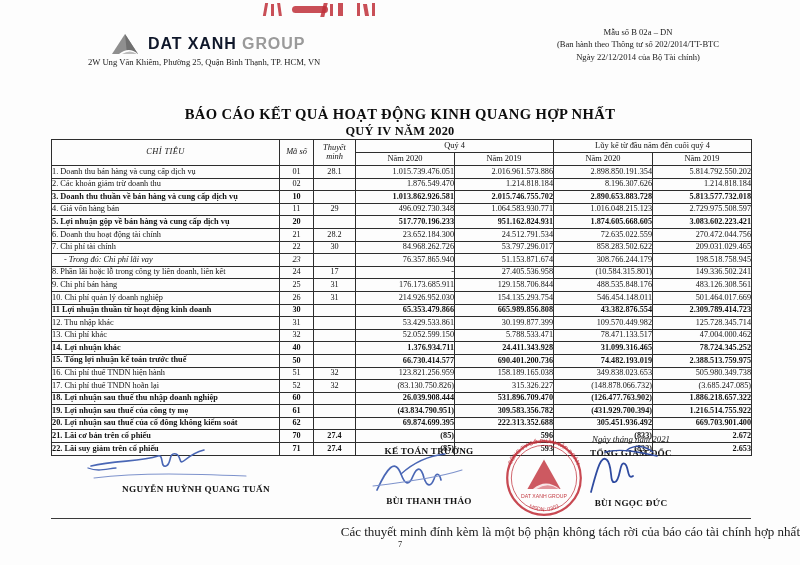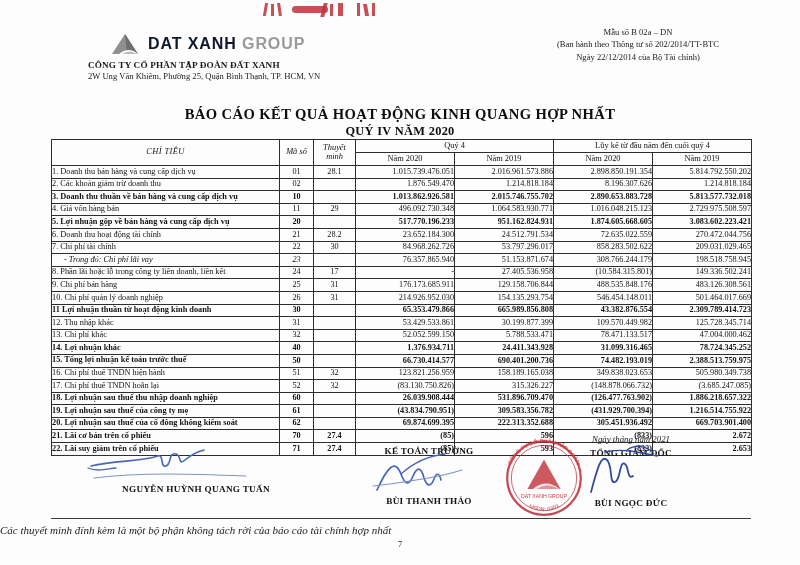--- a/index.html
+++ b/index.html
@@ -245,23 +245,22 @@
     position: absolute;
     left: 51px;
     right: 49px;
     top: 518px;
     border-top: 1px solid #3a3a3a;
   }
   .footer-note {
     position: absolute;
     left: 0; right: 0;
     top: 524px;
-    text-align: left;
-    font-style: italic;
-    font-size: 11px;
+    text-align: right;
+    font-size: 13px;
     color: #1b1b1b;
   }
   .page-num {
     position: absolute;
     left: 0; right: 0;
     top: 540px;
     text-align: center;
     font-size: 8.4px;
     color: #1b1b1b;
   }
@@ -292,21 +291,20 @@
           <polygon points="2,22 15,2 28,22" fill="#8f8f8f"></polygon>
           <path d="M15,2 L28,22 L17,22 Z" fill="#6f6f6f"></path>
           <path d="M9,22 Q19,14 28,22 Z" fill="#ffffff"></path>
           <path d="M12,22 Q20,17 27,22 Z" fill="#bdbdbd"></path>
         </svg>
         <span class="brand-text">
           <span class="brand-dat">DAT XANH</span>
           <span class="brand-group">GROUP</span>
         </span>
       </div>
-      <div class="company-name">CÔNG TY CỔ PHẦN TẬP ĐOÀN ĐẤT XANH</div>
       <div class="company-addr">2W Ung Văn Khiêm, Phường 25, Quận Bình Thạnh, TP. HCM, VN</div>
     </div>
 
     <div class="form-meta">
       <div>Mẫu số B 02a – DN</div>
       <div>(Ban hành theo Thông tư số 202/2014/TT-BTC</div>
       <div>Ngày 22/12/2014 của Bộ Tài chính)</div>
     </div>
   </div>
 

